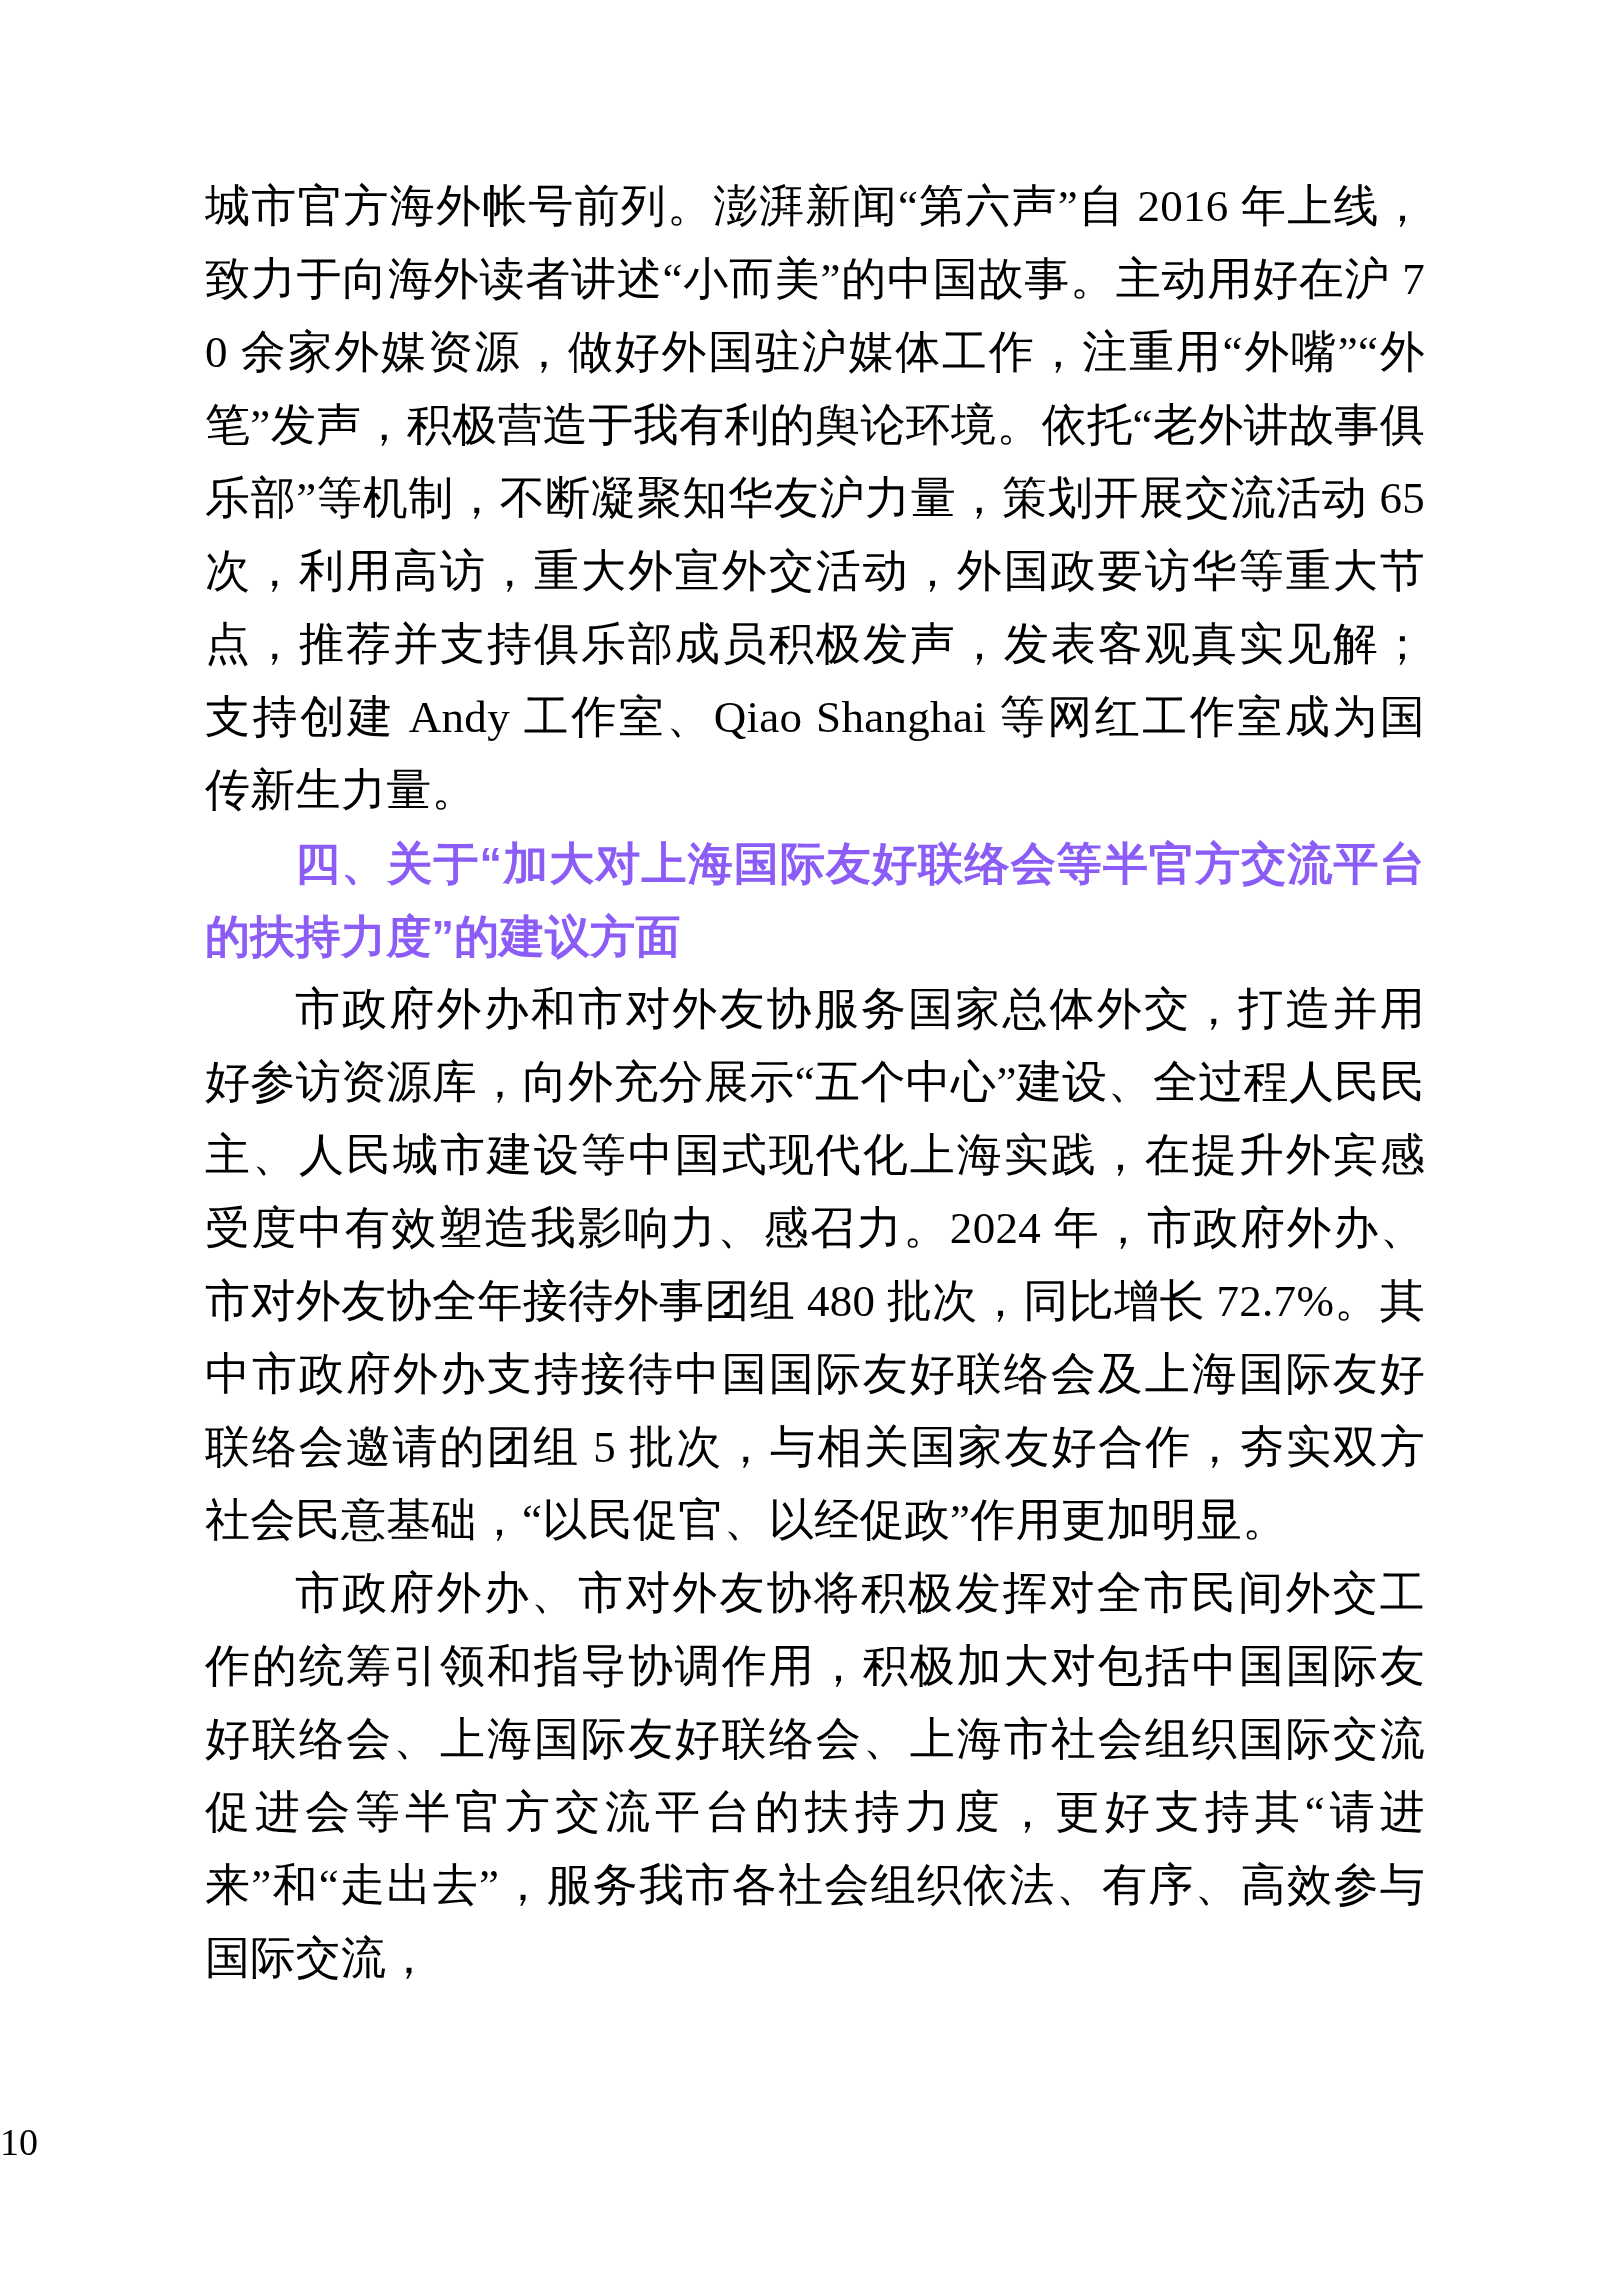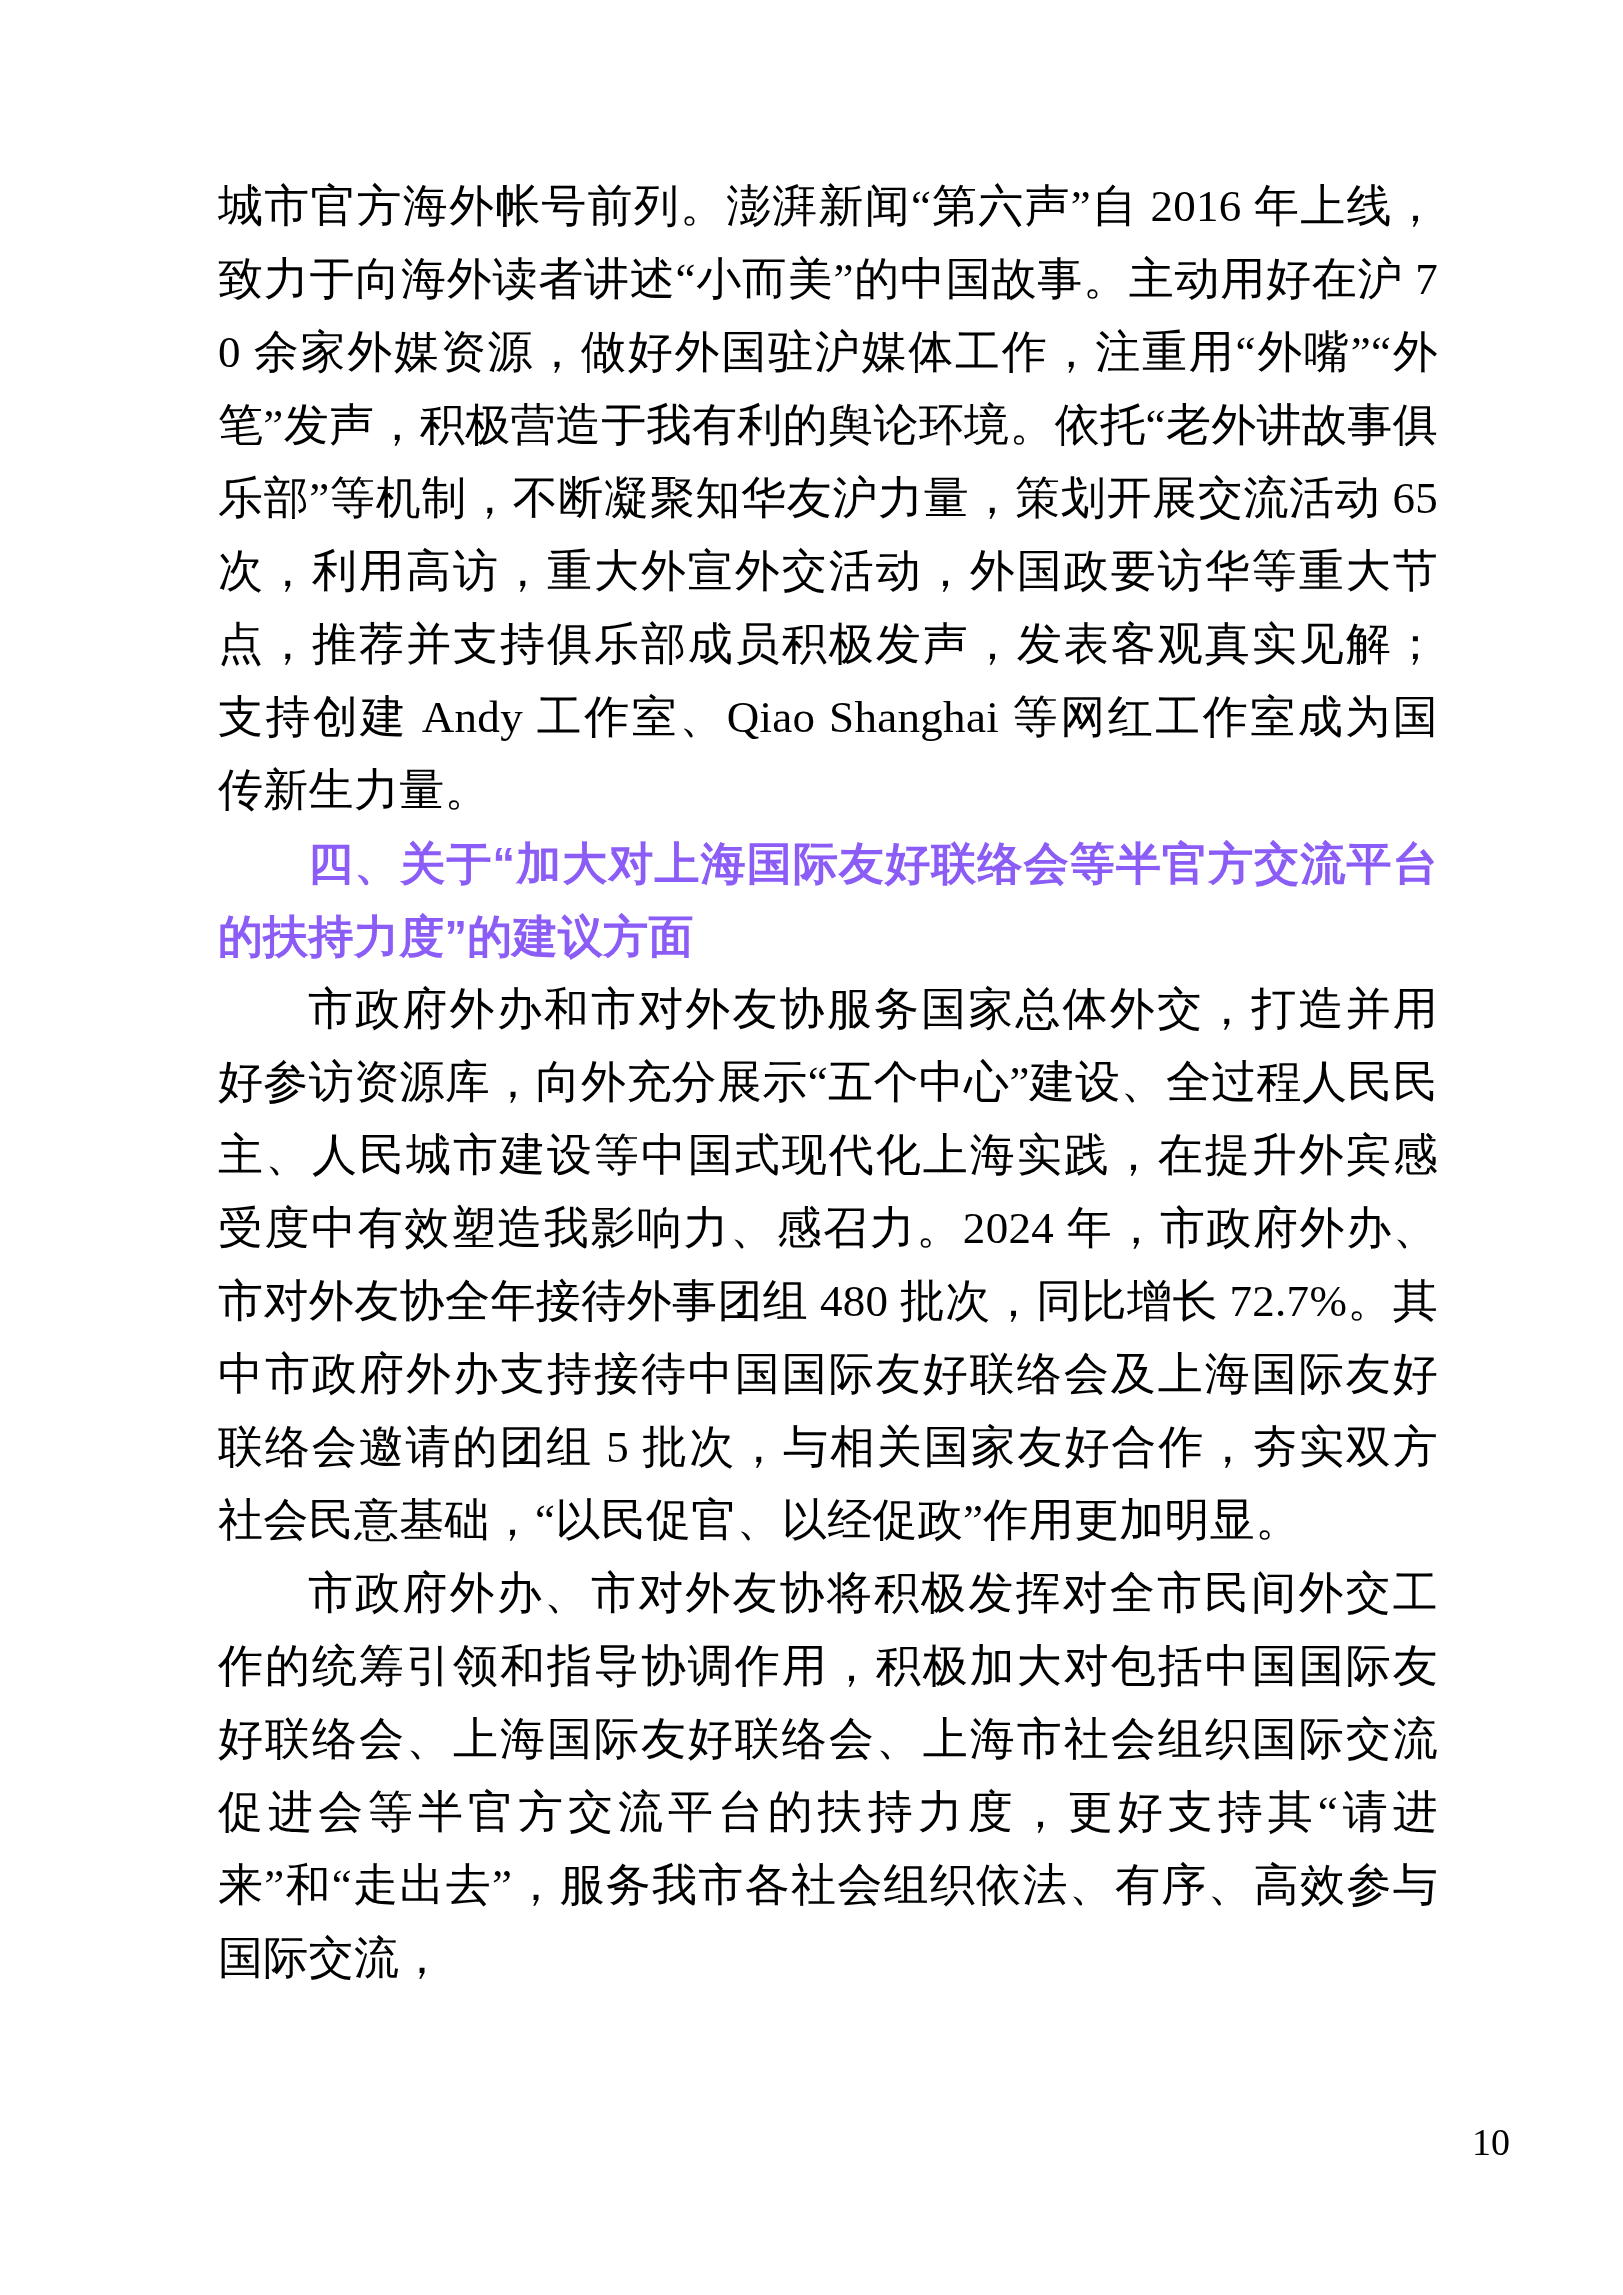--- a/index.html
+++ b/index.html
@@ -10,21 +10,20 @@
   body {
     font-family: "Liberation Serif", "DejaVu Serif", serif;
   }
   .page {
     position: relative;
     width: 1497px;
     height: 2295px;
     background: #ffffff;
     box-sizing: border-box;
     overflow: hidden;
-    margin-left: 13px;
   }
   .content {
     position: absolute;
     left: 205px;
     top: 170px;
     width: 1220px;
   }
   
   .para {
     font-family: "Liberation Serif", "DejaVu Serif", serif;
@@ -53,21 +52,21 @@
     text-indent: 90px;
     margin: 0;
     letter-spacing: 0.3px;
     word-break: break-all;
   }
   .page-number {
     position: absolute;
     left: 0;
     right: 0;
     top: 2120px;
-    text-align: right;
+    text-align: left;
     font-family: "Liberation Serif", "DejaVu Serif", serif;
     font-size: 38px;
     color: #000000;
   }
 </style>
 </head>
 <body>
 
 <div class="page">
   <div class="content">

